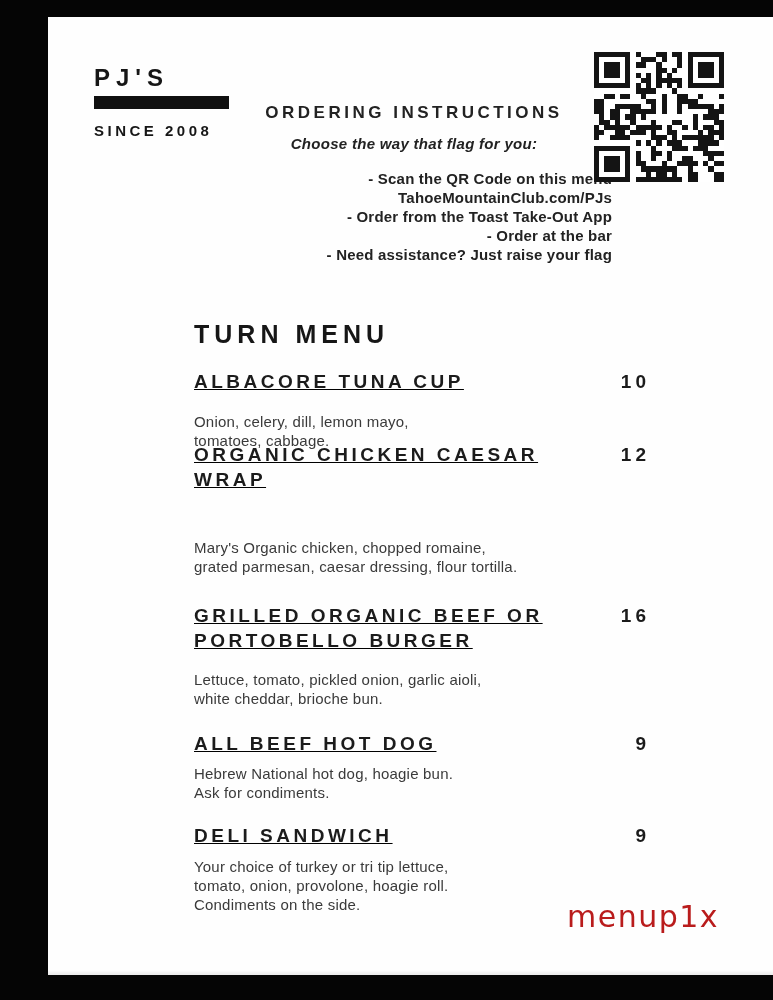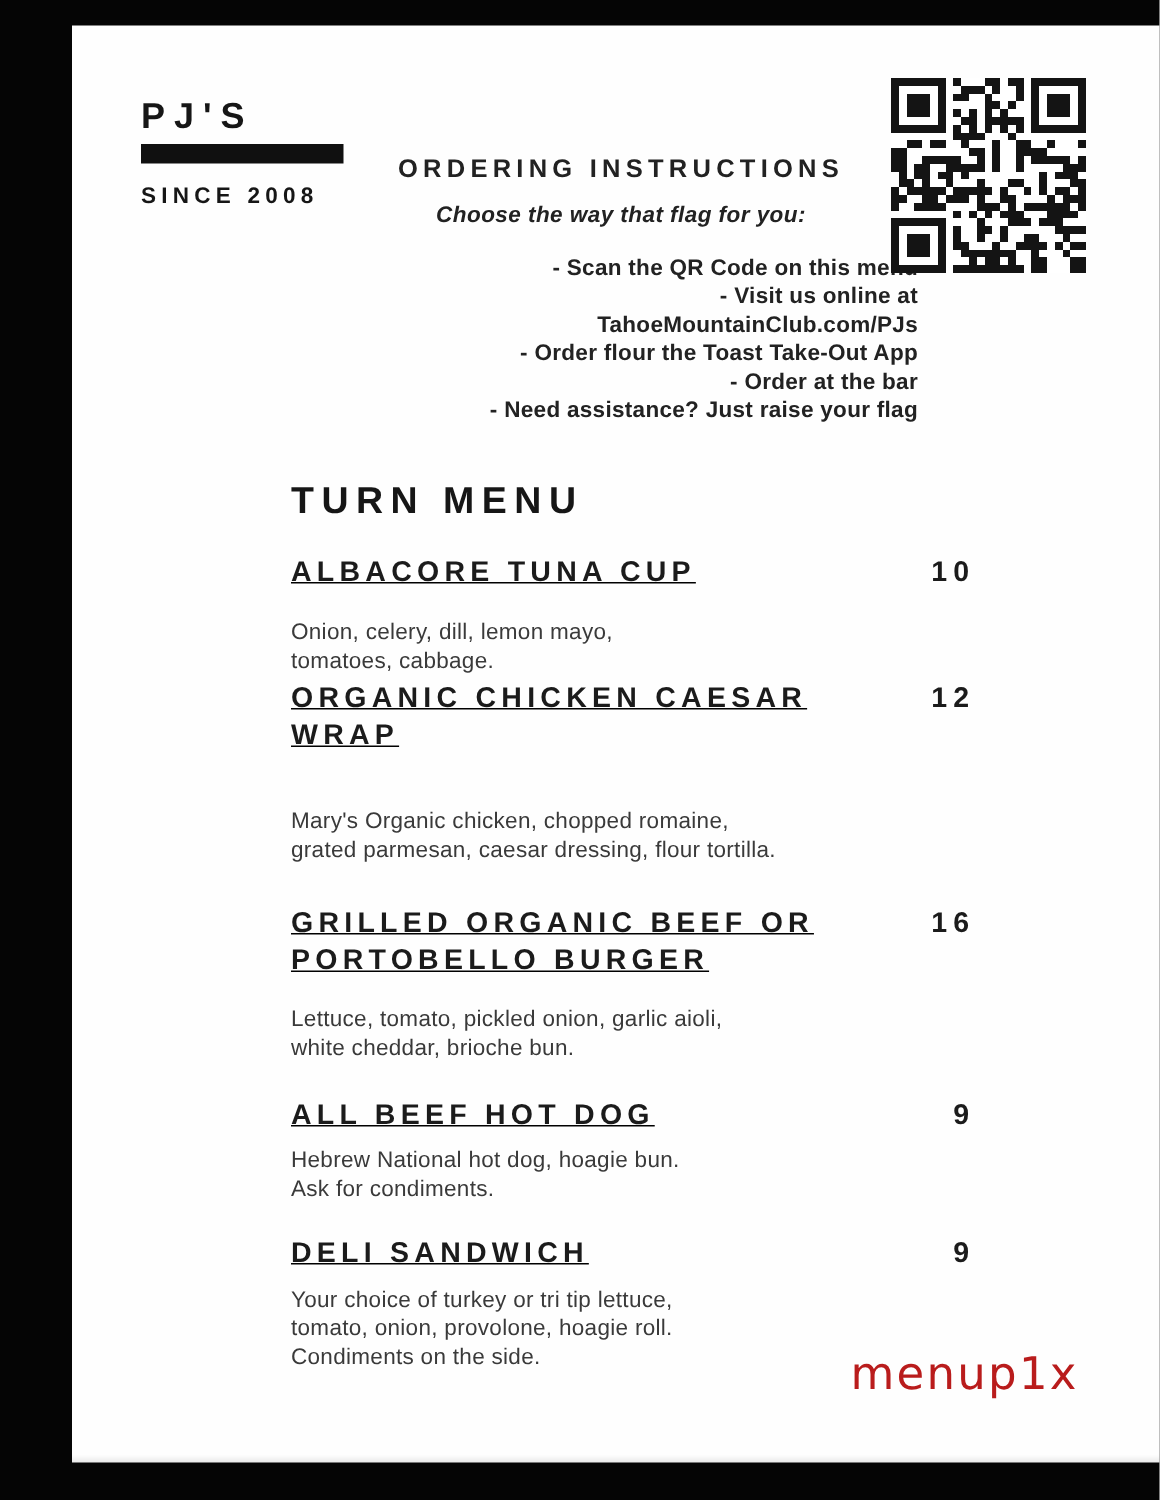--- a/index.html
+++ b/index.html
@@ -29,21 +29,21 @@
   .ins-lines{margin-top:17px;font-size:15px;font-weight:700;line-height:19px;letter-spacing:0.2px;text-align:right;}
   
   .qr{position:absolute;left:546px;top:35px;width:130px;height:130px;fill:#141414;shape-rendering:crispEdges;background:#fff;}
   
   .menu-title{position:absolute;left:146px;top:303px;margin:0;font-size:25px;font-weight:800;letter-spacing:5px;color:#161616;line-height:28px;}
   .item{position:absolute;left:146px;width:452px;text-decoration:underline;}
   .item-name{font-size:19px;font-weight:700;letter-spacing:3.5px;line-height:25px;color:#1b1b1b;white-space:pre-line;padding-right:70px;}
   .item-price{position:absolute;right:-4px;top:0;font-size:19px;font-weight:700;letter-spacing:4px;color:#1b1b1b;line-height:25px;}
   .item-desc{position:absolute;left:146px;width:452px;font-size:15px;line-height:19px;color:#3a3a3a;letter-spacing:0.2px;white-space:pre-line;}
   .pos-i1{top:352px}.pos-d1{top:395px}
-  .pos-i2{top:436px}.pos-d2{top:521px}
+  .pos-i2{top:425px}.pos-d2{top:521px}
   .pos-i3{top:586px}.pos-d3{top:653px}
   .pos-i4{top:714px}.pos-d4{top:747px}
   .pos-i5{top:806px}.pos-d5{top:840px}
   
   .watermark{
     position:absolute;left:519px;top:882px;
     font-size:30px;color:#b91c1c;letter-spacing:1.5px;
     font-family:"DejaVu Sans","Liberation Sans",sans-serif;
   }
 </style>
@@ -56,23 +56,22 @@
     <div class="logo-name">PJ'S</div>
     <div class="logo-bar"></div>
     <div class="logo-since">SINCE 2008</div>
   </div>
 
   <div class="instructions">
     <div class="ins-heading">ORDERING INSTRUCTIONS</div>
     <div class="ins-tagline">Choose the way that flag for you:</div>
     <div class="ins-lines">
       <div>- Scan the QR Code on this menu</div>
-      <div>- Visit us online at</div>
       <div>TahoeMountainClub.com/PJs</div>
-      <div>- Order flour the Toast Take-Out App</div>
+      <div>- Order from the Toast Take-Out App</div>
       <div>- Order at the bar</div>
       <div>- Need assistance? Just raise your flag</div>
     </div>
   </div>
 
   <svg class="qr" viewBox="0 0 25 25">
       <rect x="0" y="0" width="1" height="1"></rect>
       <rect x="1" y="0" width="1" height="1"></rect>
       <rect x="2" y="0" width="1" height="1"></rect>
       <rect x="3" y="0" width="1" height="1"></rect>

